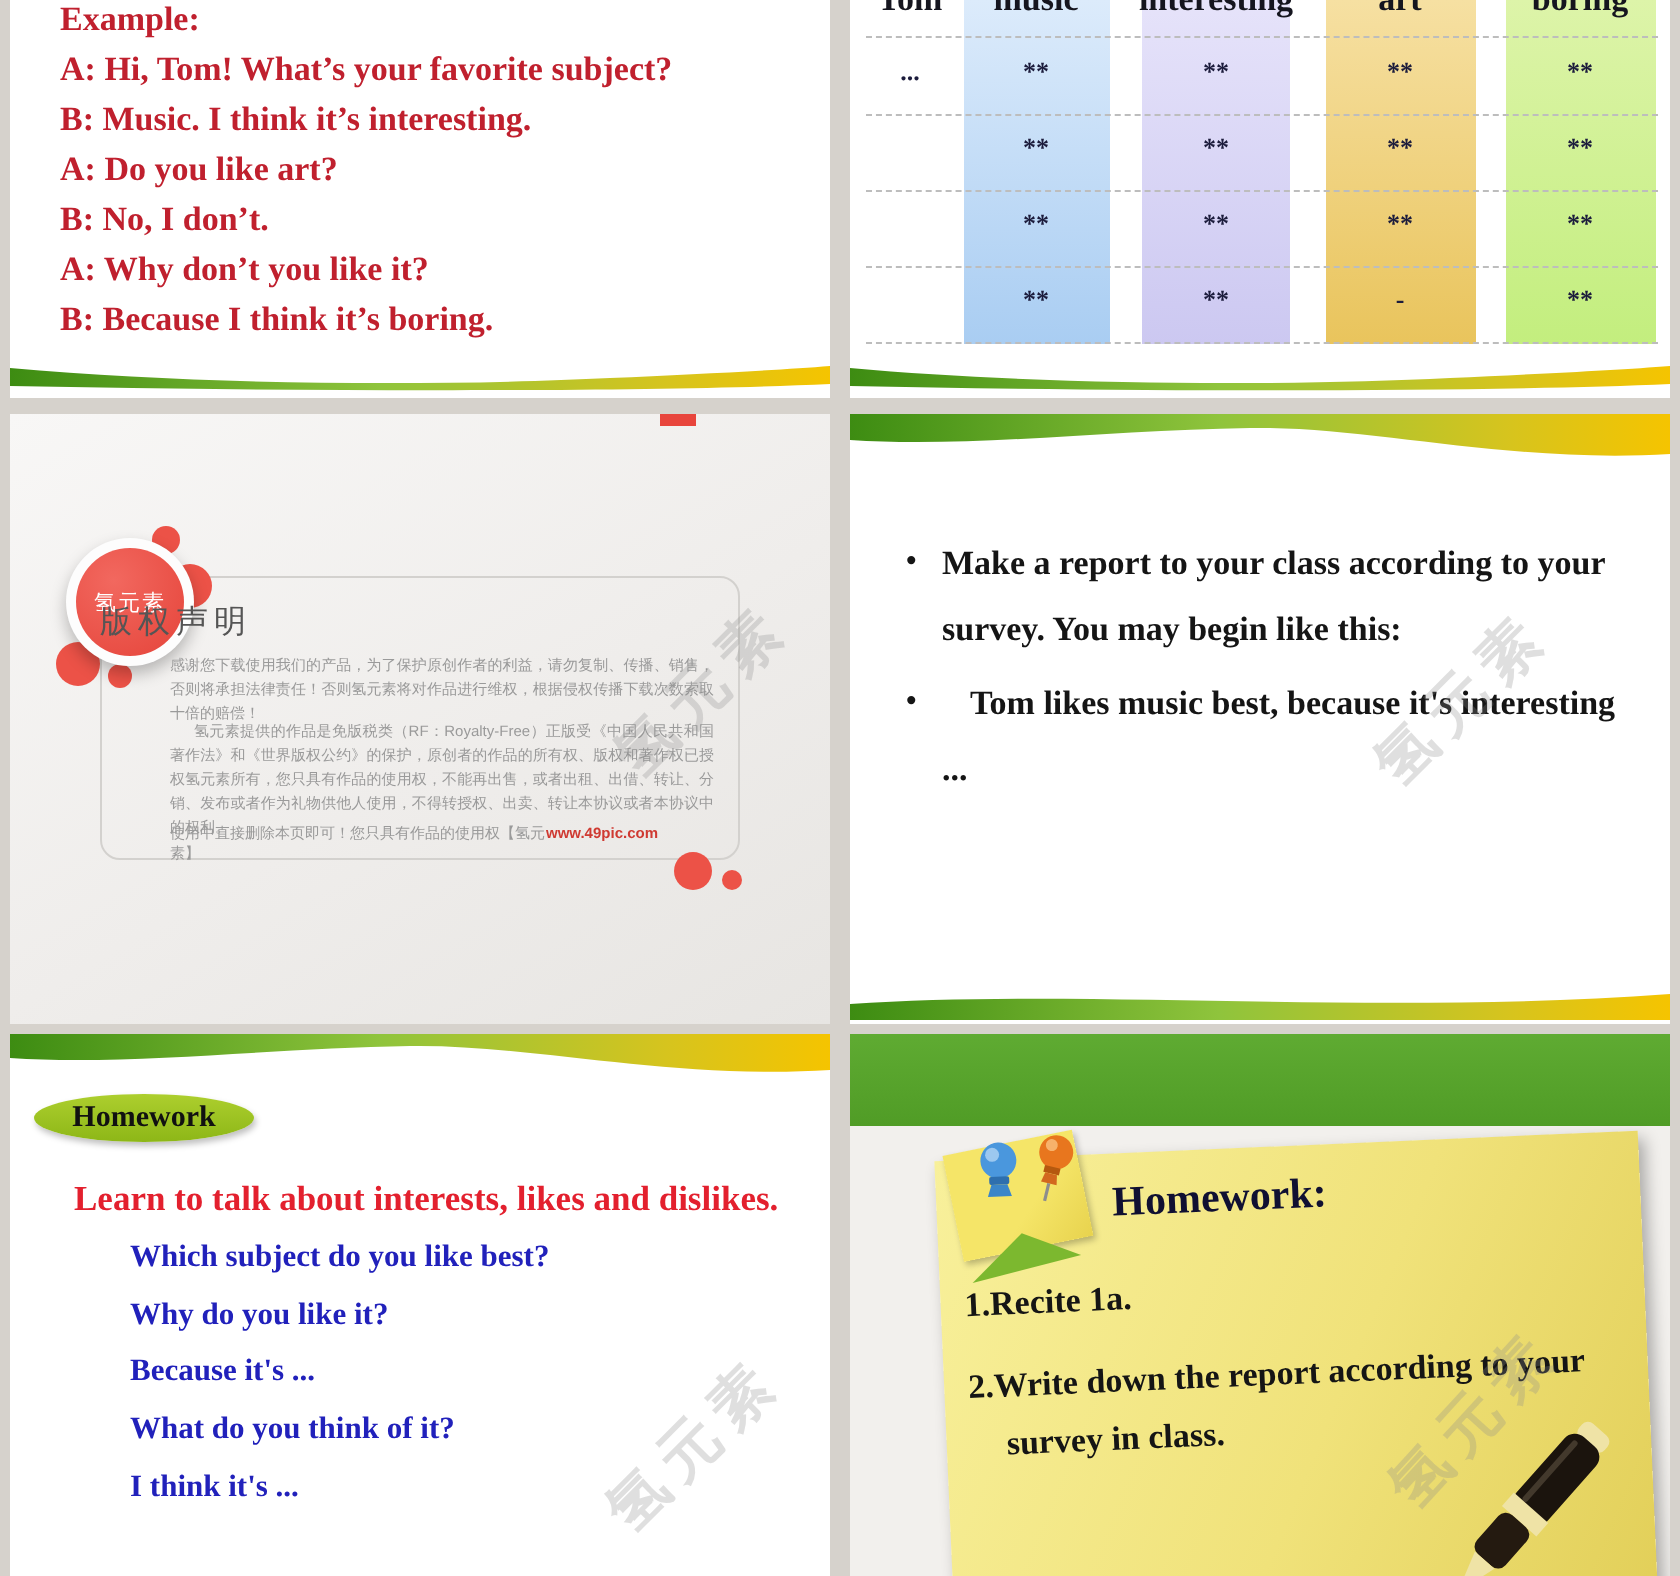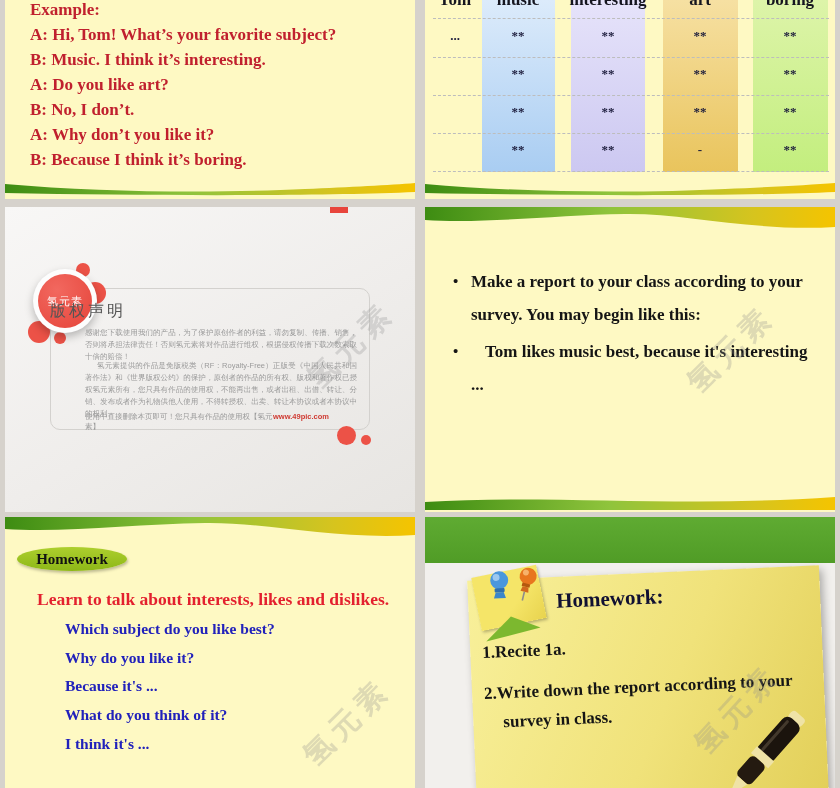--- a/index.html
+++ b/index.html
@@ -1,21 +1,21 @@
 <!DOCTYPE html>
 <html><head>
 <meta charset="utf-8">
 <style>
   html,body{margin:0;padding:0;}
   .page{
     position:relative; width:840px; height:788px; overflow:hidden;
     background:#d6d2cc;
     font-family:"Liberation Serif", serif;
   }
-  .slide{position:absolute; background:#fef9c3; overflow:hidden;}
+  .slide{position:absolute; background:#ffffff; overflow:hidden;}
   #slide-dialogue {left:5px;   top:0;     width:410px; height:199px;}
   #slide-table    {left:425px; top:0;     width:410px; height:199px;}
   #slide-copyright{left:5px;   top:207px; width:410px; height:305px;
       background:linear-gradient(150deg,#f8f7f6 0%,#efedeb 55%,#e7e5e2 100%);}
   #slide-report   {left:425px; top:207px; width:410px; height:305px;}
   #slide-summary  {left:5px;   top:517px; width:410px; height:271px;}
   #slide-homework {left:425px; top:517px; width:410px; height:271px; background:#f2f0ed;}
 
   
   .swoosh-bottom{position:absolute; left:0; bottom:2px; display:block;}

